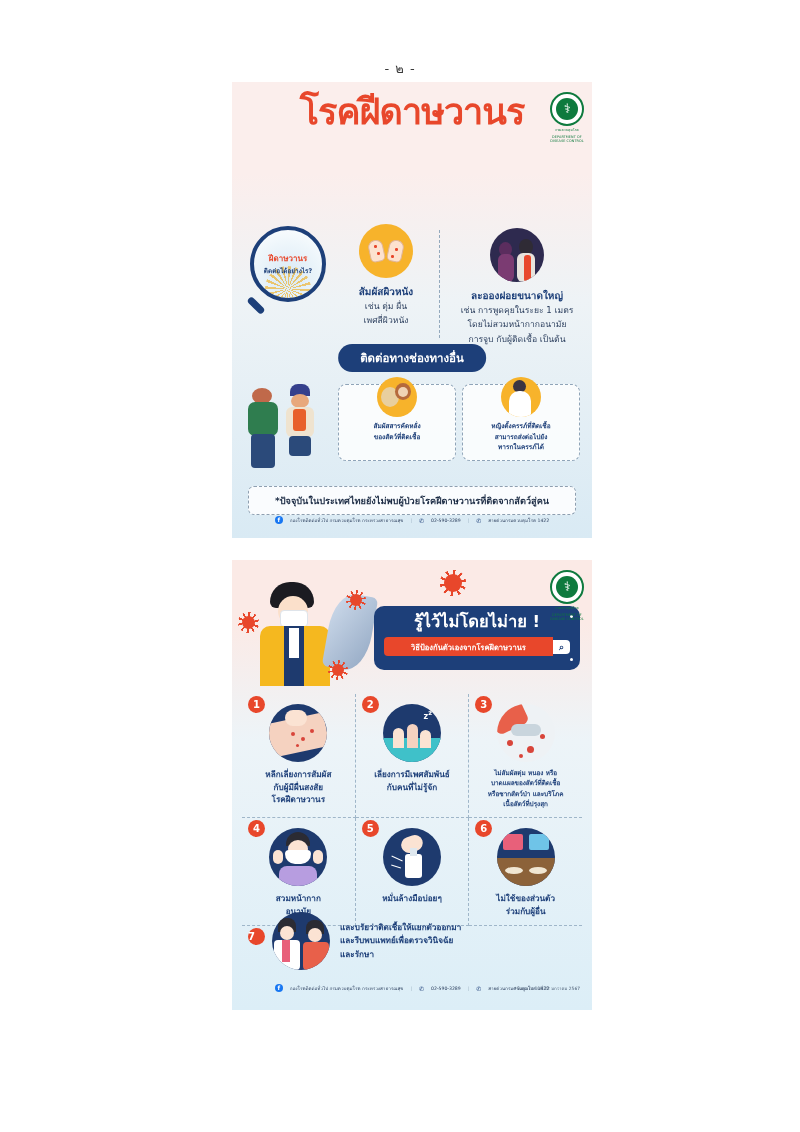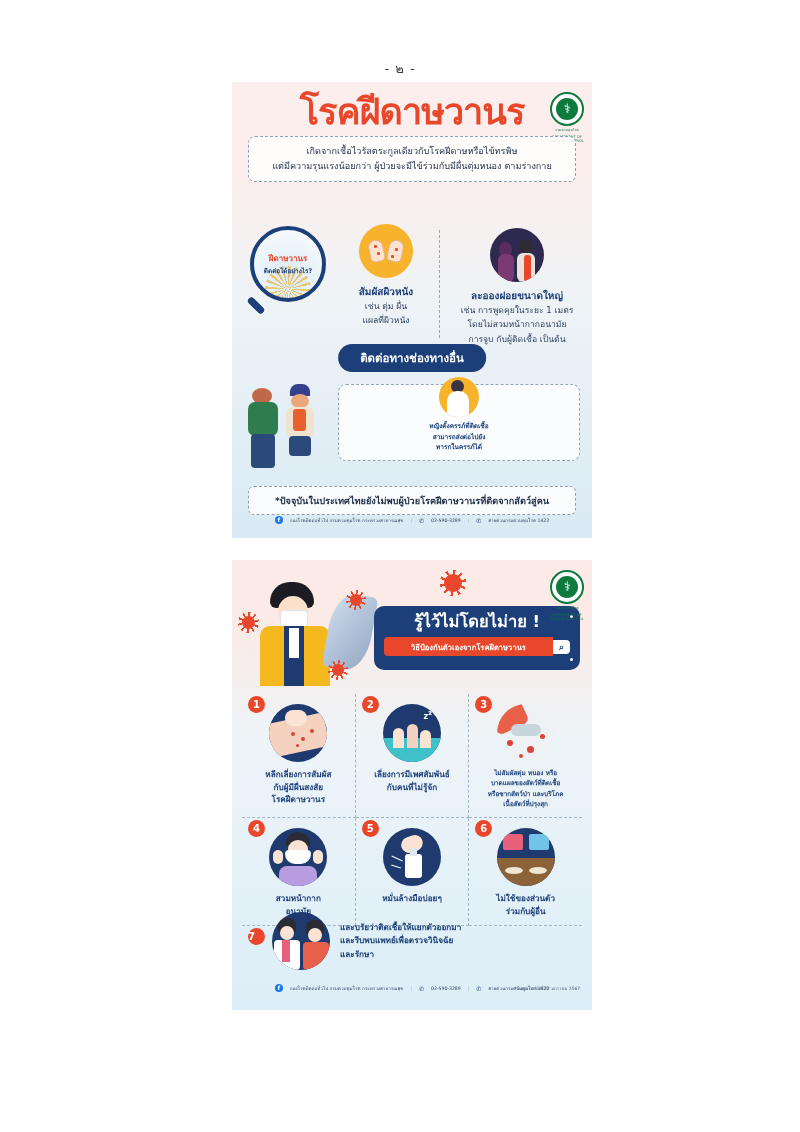--- a/index.html
+++ b/index.html
@@ -135,24 +135,20 @@
   <div class="p1-title">โรคฝีดาษวานร</div>
 
   <div class="moph-logo">
     <div class="moph-ring">
         <div class="moph-inner">⚕</div>
       </div>
     <div class="moph-cap">กรมควบคุมโรค</div>
     <div class="moph-cap">DEPARTMENT OF DISEASE CONTROL</div>
   </div>
 
-  <div class="lead-box">
-    <div>เกิดจากเชื้อไวรัสตระกูลเดียวกับโรคฝีดาษหรือไข้ทรพิษ</div>
-    <div>แต่มีความรุนแรงน้อยกว่า ผู้ป่วยจะมีไข้ร่วมกับมีผื่นตุ่มหนอง ตามร่างกาย</div>
-  </div>
 
 
   <div class="magnifier">
     <div class="mag-handle"></div>
     <div class="mag-glass">
       <div class="mag-t1">ฝีดาษวานร</div>
       <div class="mag-t2">ติดต่อได้อย่างไร?</div>
     </div>
   </div>
 
@@ -162,21 +158,21 @@
     <div class="ic ic-yellow">
       <div class="hand l"></div>
         <div class="hand r"></div>
       <div class="dot" style="left:15px;top:21px"></div>
         <div class="dot" style="left:18px;top:28px"></div>
       <div class="dot" style="right:15px;top:24px"></div>
         <div class="dot" style="right:19px;top:31px"></div>
     </div>
     <div class="route-label">สัมผัสผิวหนัง</div>
     <div class="route-sub">เช่น ตุ่ม ผื่น</div>
-    <div class="route-sub">แผลที่ผิวหนัง</div>
+    <div class="route-sub">เพศสี่ผิวหนัง</div>
   </div>
 
   <div class="route" id="route-drop">
     <div class="ic ic-dark">
       <div class="face" style="left:9px;top:14px;width:13px;height:15px;background:#5b2d5e;"></div>
       <div class="face" style="left:8px;top:26px;width:16px;height:28px;border-radius:6px;background:#7b3b72;"></div>
       <div class="face" style="right:11px;top:11px;width:14px;height:16px;background:#2f2b35;"></div>
       <div class="face" style="right:9px;top:25px;width:18px;height:29px;border-radius:6px;background:#e8e3dc;"></div>
       <div class="face" style="right:13px;top:27px;width:7px;height:27px;border-radius:3px;background:#e8472b;"></div>
     </div>
@@ -194,20 +190,29 @@
     <div class="body-fig" style="left:5px;top:52px;width:24px;height:34px;background:#2b4a7a;border-radius:4px;"></div>
     <div class="body-fig" style="left:44px;top:2px;width:20px;height:12px;border-radius:8px 8px 0 0;background:#35408c;"></div>
     <div class="body-fig" style="left:45px;top:12px;width:18px;height:14px;border-radius:50%;background:#e8a87c;"></div>
     <div class="body-fig" style="left:40px;top:25px;width:28px;height:30px;background:#efe3cf;border-radius:6px;"></div>
     <div class="body-fig" style="left:47px;top:27px;width:13px;height:22px;background:#e8602b;border-radius:3px;"></div>
     <div class="body-fig" style="left:43px;top:54px;width:22px;height:20px;background:#2b4a7a;border-radius:4px;"></div>
   </div>
 
   <div class="cards">
 
+    <div class="card">
+      <div class="ic ic-yellow">
+        <div style="position:absolute;left:4px;top:10px;width:18px;height:20px;background:#e8cf9f;border-radius:50%;"></div>
+        <div style="position:absolute;right:6px;top:6px;width:16px;height:17px;background:#b56a3c;border-radius:50%;"></div>
+        <div style="position:absolute;right:9px;top:10px;width:10px;height:10px;background:#f0d3b4;border-radius:50%;"></div>
+      </div>
+      <div class="card-txt">สัมผัสสารคัดหลั่ง</div>
+      <div class="card-txt">ของสัตว์ที่ติดเชื้อ</div>
+    </div>
 
     <div class="card">
       <div class="ic ic-yellow">
         <div style="position:absolute;left:12px;top:3px;width:13px;height:13px;background:#3a3442;border-radius:50%;"></div>
         <div style="position:absolute;left:8px;top:14px;width:22px;height:26px;background:#fff;border-radius:10px 10px 4px 4px;"></div>
       </div>
       <div class="card-txt">หญิงตั้งครรภ์ที่ติดเชื้อ</div>
       <div class="card-txt">สามารถส่งต่อไปยัง</div>
       <div class="card-txt">ทารกในครรภ์ได้</div>
     </div>

